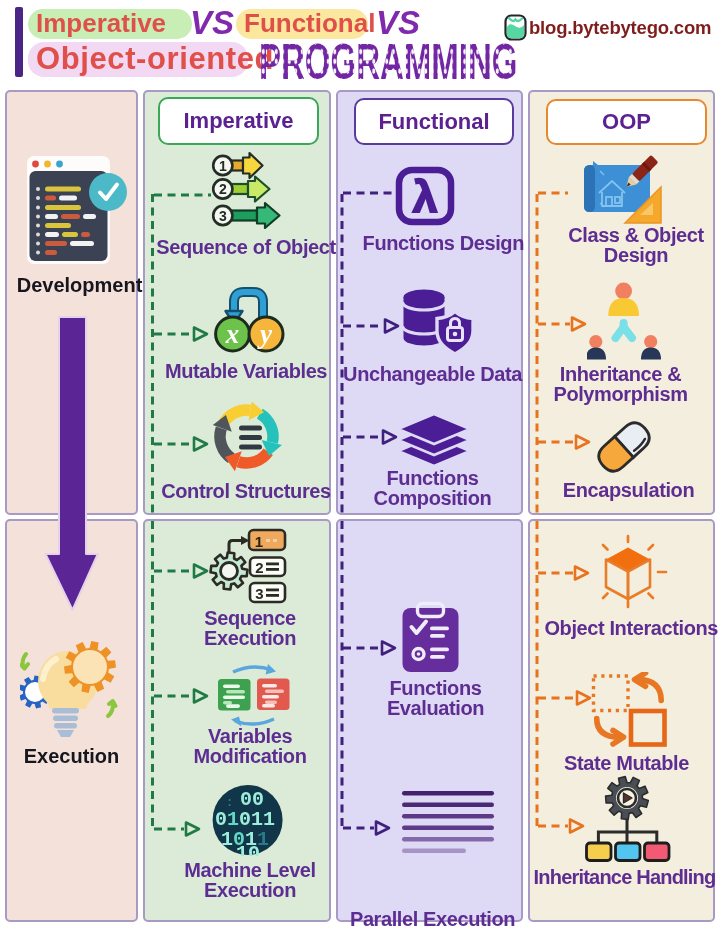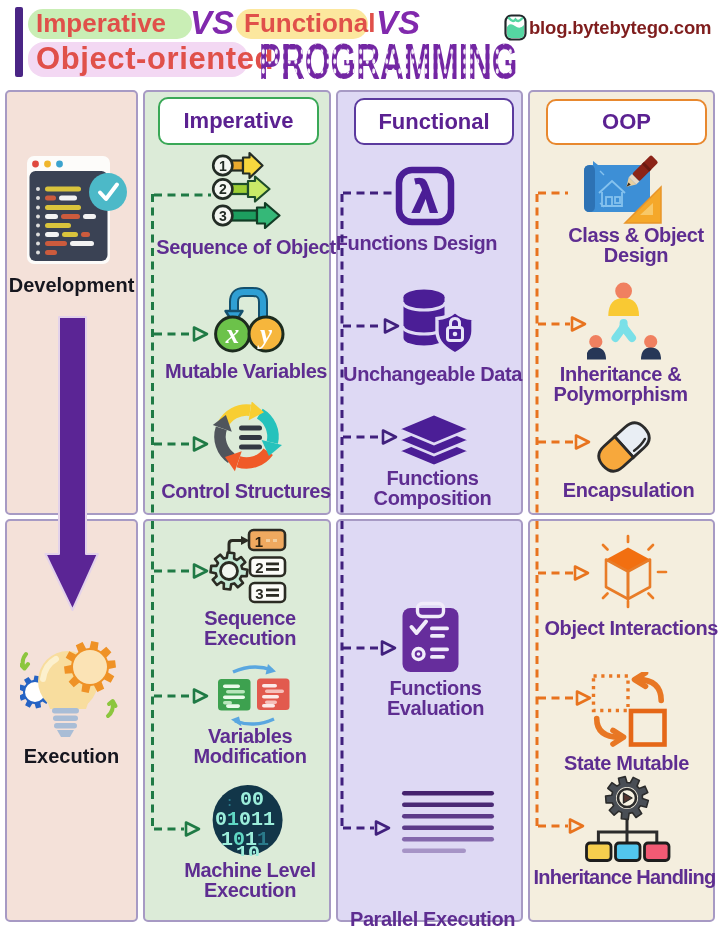--- a/index.html
+++ b/index.html
@@ -48,31 +48,31 @@
 <div class="box" style="left:336px;top:90px;width:183px;height:421px;background:#ded9f4;"></div>
 <div class="box" style="left:336px;top:519px;width:183px;height:399px;background:#ded9f4;"></div>
 
 <div class="box" style="left:528px;top:90px;width:183px;height:421px;background:#f4eede;"></div>
 <div class="box" style="left:528px;top:519px;width:183px;height:399px;background:#f4eede;"></div>
 
 <div class="pill" style="left:158px;top:97px;width:157px;height:44px;border:2.5px solid #3aa857;">Imperative</div>
 <div class="pill" style="left:354px;top:98px;width:156px;height:43px;border:2.5px solid #5b3a9e;">Functional</div>
 <div class="pill" style="left:546px;top:99px;width:157px;height:42px;border:2.5px solid #e8882e;">OOP</div>
 
-<div class="dlbl" style="left:5px;top:274px;width:133px;">Development</div>
+<div class="dlbl" style="left:5px;top:274px;width:133px;padding-left:8px;">Development</div>
 <div class="dlbl" style="left:5px;top:745px;width:133px;">Execution</div>
 
 <div class="lbl" style="left:152px;top:237px;width:188px;">Sequence of Object</div>
 <div class="lbl" style="left:152px;top:361px;width:188px;">Mutable Variables</div>
 <div class="lbl" style="left:152px;top:481px;width:188px;">Control Structures</div>
 <div class="lbl" style="left:156px;top:608px;width:188px;">Sequence<br>Execution</div>
 <div class="lbl" style="left:156px;top:726px;width:188px;">Variables<br>Modification</div>
 <div class="lbl" style="left:156px;top:860px;width:188px;">Machine Level<br>Execution</div>
 
-<div class="lbl" style="left:325px;top:233px;width:183px;">Functions Design</div>
+<div class="lbl" style="left:341px;top:233px;width:183px;text-align:right;">Functions Design</div>
 <div class="lbl" style="left:341px;top:364px;width:183px;">Unchangeable Data</div>
 <div class="lbl" style="left:341px;top:468px;width:183px;">Functions<br>Composition</div>
 <div class="lbl" style="left:344px;top:678px;width:183px;">Functions<br>Evaluation</div>
 <div class="lbl" style="left:341px;top:870px;width:183px;margin-top:39px;">Parallel Execution</div>
 
 <div class="lbl" style="left:529px;top:225px;width:214px;">Class &amp; Object<br>Design</div>
 <div class="lbl" style="left:529px;top:364px;width:183px;">Inheritance &amp;<br>Polymorphism</div>
 <div class="lbl" style="left:529px;top:480px;width:199px;">Encapsulation</div>
 <div class="lbl" style="left:535px;top:618px;width:183px;text-align:right;">Object Interactions</div>
 <div class="lbl" style="left:535px;top:753px;width:183px;">State Mutable</div>

